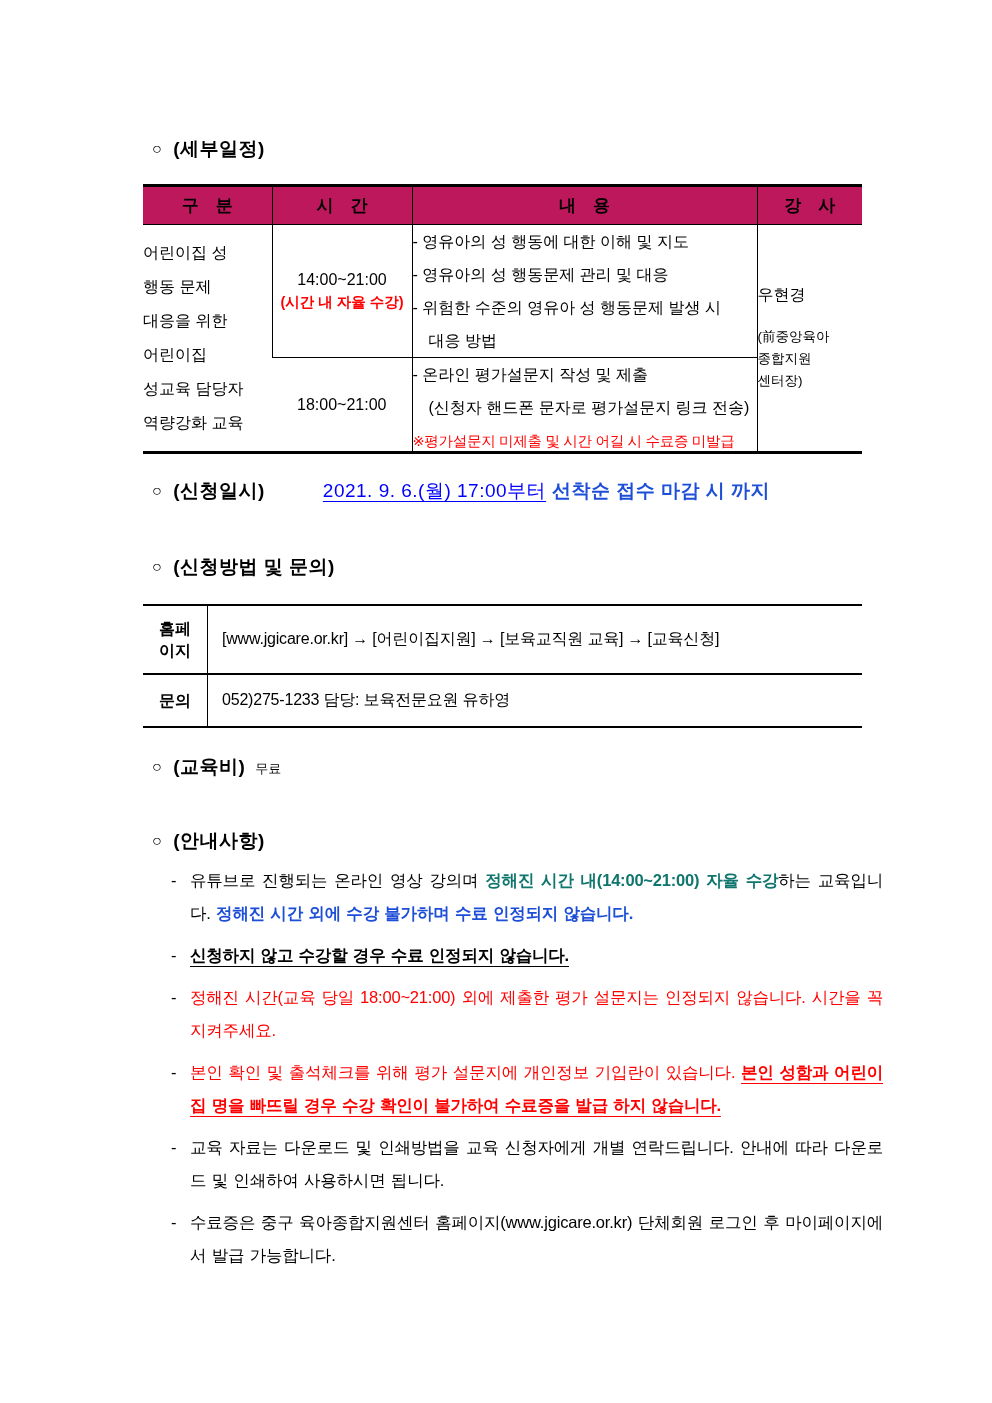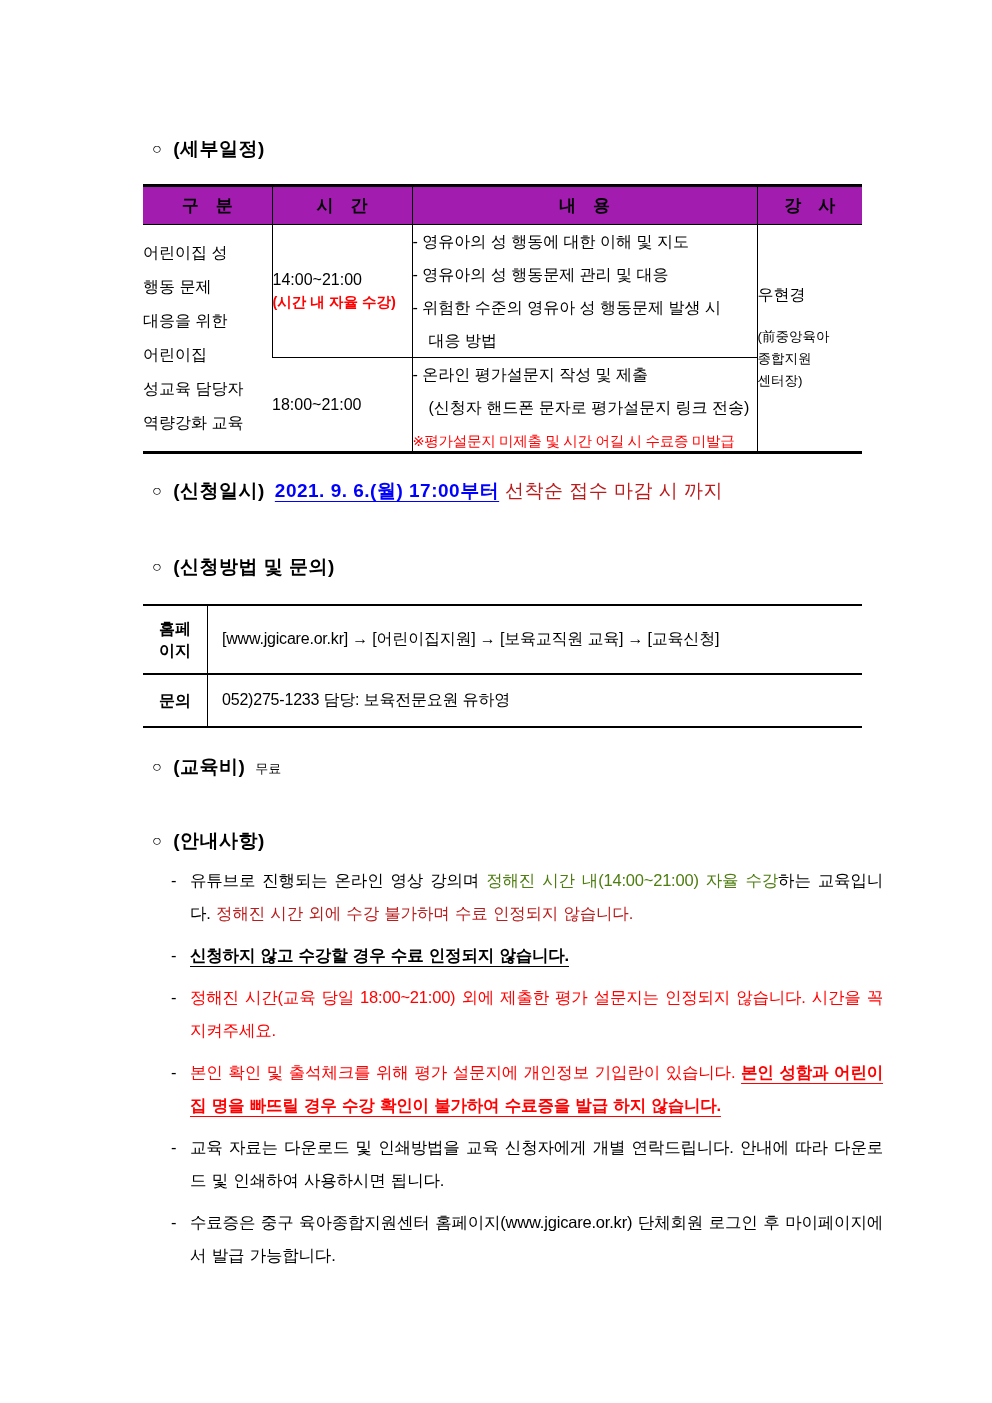--- a/index.html
+++ b/index.html
@@ -40,42 +40,42 @@
   
   .tbl1 {
     width: 719px;
     margin-top: 22px;
     border-collapse: collapse;
     border-top: 3px solid #000;
     border-bottom: 3px solid #000;
     table-layout: fixed;
   }
   .tbl1 th {
-    background: #a21caf;
+    background: #be185d;
     height: 37px;
     font-size: 17px;
     font-weight: bold;
     border-bottom: 1.5px solid #000;
     padding: 0;
   }
   .tbl1 th + th, .tbl1 td + td { border-left: 1.5px solid #000; }
   .tbl1 td { vertical-align: middle; padding: 0; font-size: 16px; }
   .col-cat   { width: 129px; }
   .col-time  { width: 140px; }
   .col-body  { width: 345px; }
   .col-inst  { width: 105px; }
   .cell-cat {
     text-align: left;
     white-space: pre-line;
     line-height: 34px;
     font-size: 15.5px;
   }
   .row1 { height: 131px; }
   .row2 { height: 85px; border-top: 1.5px solid #000; }
-  .cell-time { }
+  .cell-time { text-align: center; }
   .time-main { font-size: 16px; }
   .time-note {
     color: #ff0000;
     font-weight: bold;
     font-size: 14.5px;
     margin-top: 4px;
   }
   .cell-body {
     vertical-align: middle;
     text-align: left;
@@ -145,25 +145,25 @@
   .notices .dash { width: 19px; flex: 0 0 19px; }
   .notices .li-text {
     width: 693px;
     text-align: justify;
     word-spacing: 1px;
     letter-spacing: -0.2px;
   }
   
   .seg-black {}
   .seg-red { color: #ff0000; }
-  .seg-red-bold { color: #4d7c0f; font-weight: normal; }
-  .seg-blue-bold { color: #b91c1c; font-weight: normal; }
+  .seg-red-bold { color: #0f766e; font-weight: bold; }
+  .seg-blue-bold { color: #1d4ed8; font-weight: bold; }
   .seg-blue-bold-underline {
-    color: #0000ff; font-weight: bold;
-    text-decoration: underline; text-underline-offset: 4px;
+    color: #0000ff; font-weight: normal;
+    text-decoration: underline; text-underline-offset: 4px; margin-left: 48px;
   }
   .seg-black-bold-underline {
     font-weight: bold;
     text-decoration: underline; text-underline-offset: 5px;
   }
   .seg-red-bold-underline {
     color: #ff0000; font-weight: bold;
     text-decoration: underline; text-underline-offset: 5px;
   }
 </style>

